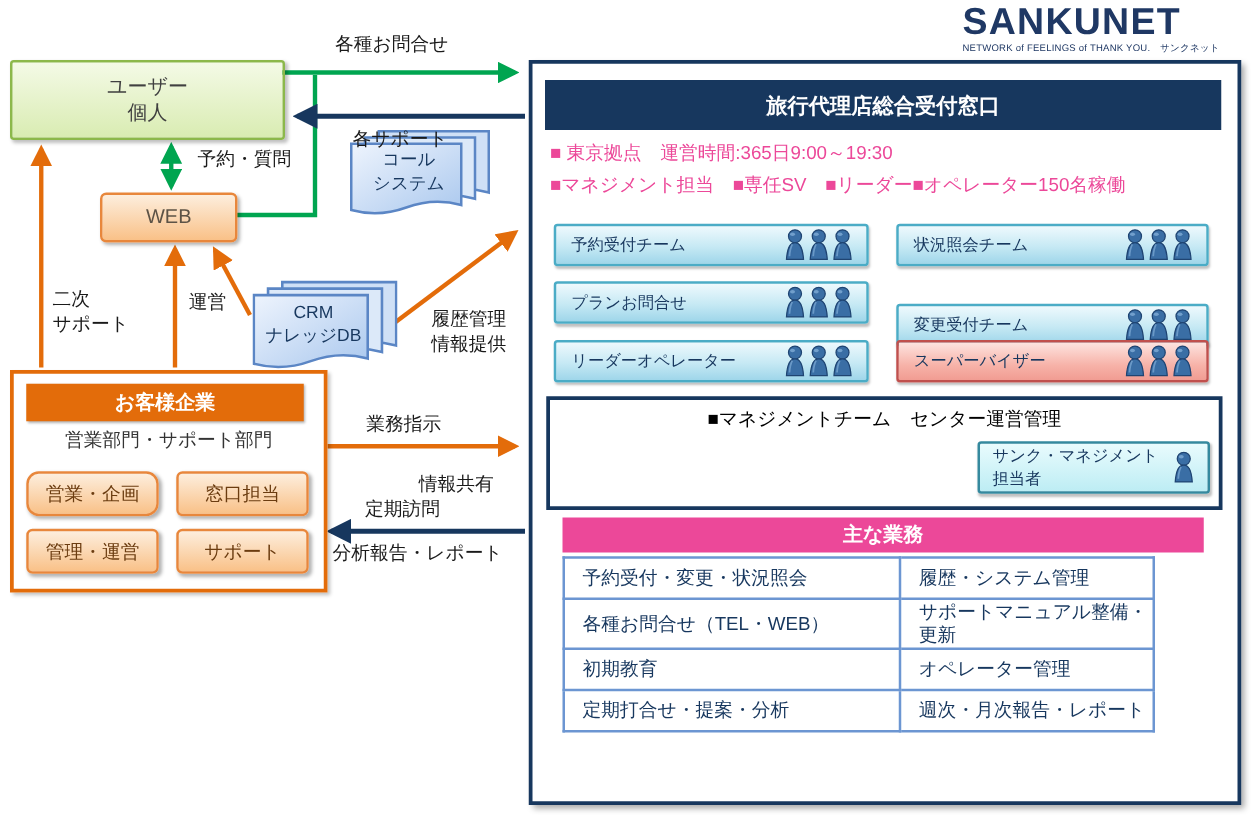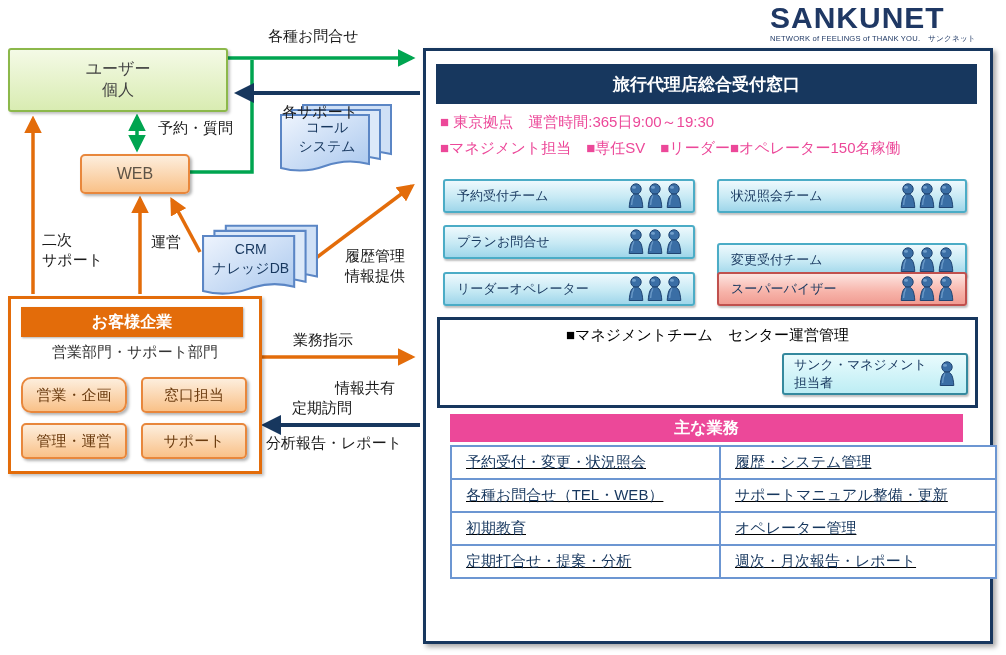--- a/index.html
+++ b/index.html
@@ -41,21 +41,21 @@
   .team-blue{background:linear-gradient(180deg,#eef9fd 0%,#c6e9f4 55%,#9fd6ea 100%);border:2px solid #4bacc6;box-shadow:1px 2px 2px rgba(0,0,0,.25);}
   .team-red{background:linear-gradient(180deg,#fde4e0 0%,#f7b3a9 60%,#f19c92 100%);border:2px solid #c0504d;box-shadow:1px 2px 2px rgba(0,0,0,.25);}
   .team-cyan{background:linear-gradient(180deg,#e9fbfd 0%,#bdedf4 100%);border:2px solid #35899e;box-shadow:1px 2px 2px rgba(0,0,0,.25);}
   .persons{display:flex;align-items:flex-end;gap:1px;}
   .mgmt-box{position:absolute;left:11px;top:266px;width:535px;height:85px;border:3px solid #17375e;background:#fff;}
   .mgmt-header{position:absolute;left:0;top:6px;width:100%;text-align:center;font-size:15px;color:#000;}
   
   .biz-wrap{position:absolute;left:24px;top:363px;width:513px;}
   .biz-title{height:28px;background:#ec4899;color:#fff;font-weight:bold;font-size:16px;
     display:flex;align-items:center;justify-content:center;}
-  table.biz{border-collapse:collapse;width:547px;margin-top:3px;text-decoration:underline;}
+  table.biz{border-collapse:collapse;width:474px;margin-top:3px;}
   table.biz td{border:2px solid #6c96d2;height:31px;font-size:15px;color:#17375e;
     padding:0 0 0 14px;background:#fff;}
   table.biz td.c1{width:253px;}
   
   .logo{left:770px;top:3px;width:230px;z-index:3;}
   .logo-name{font-size:30px;font-weight:800;color:#1f3864;letter-spacing:1px;line-height:1;}
   .logo-tag{font-size:7.6px;color:#1f3864;letter-spacing:.2px;margin-top:1px;white-space:nowrap;}
   svg.overlay{position:absolute;left:0;top:0;z-index:1;}
 </style>
 </head>

